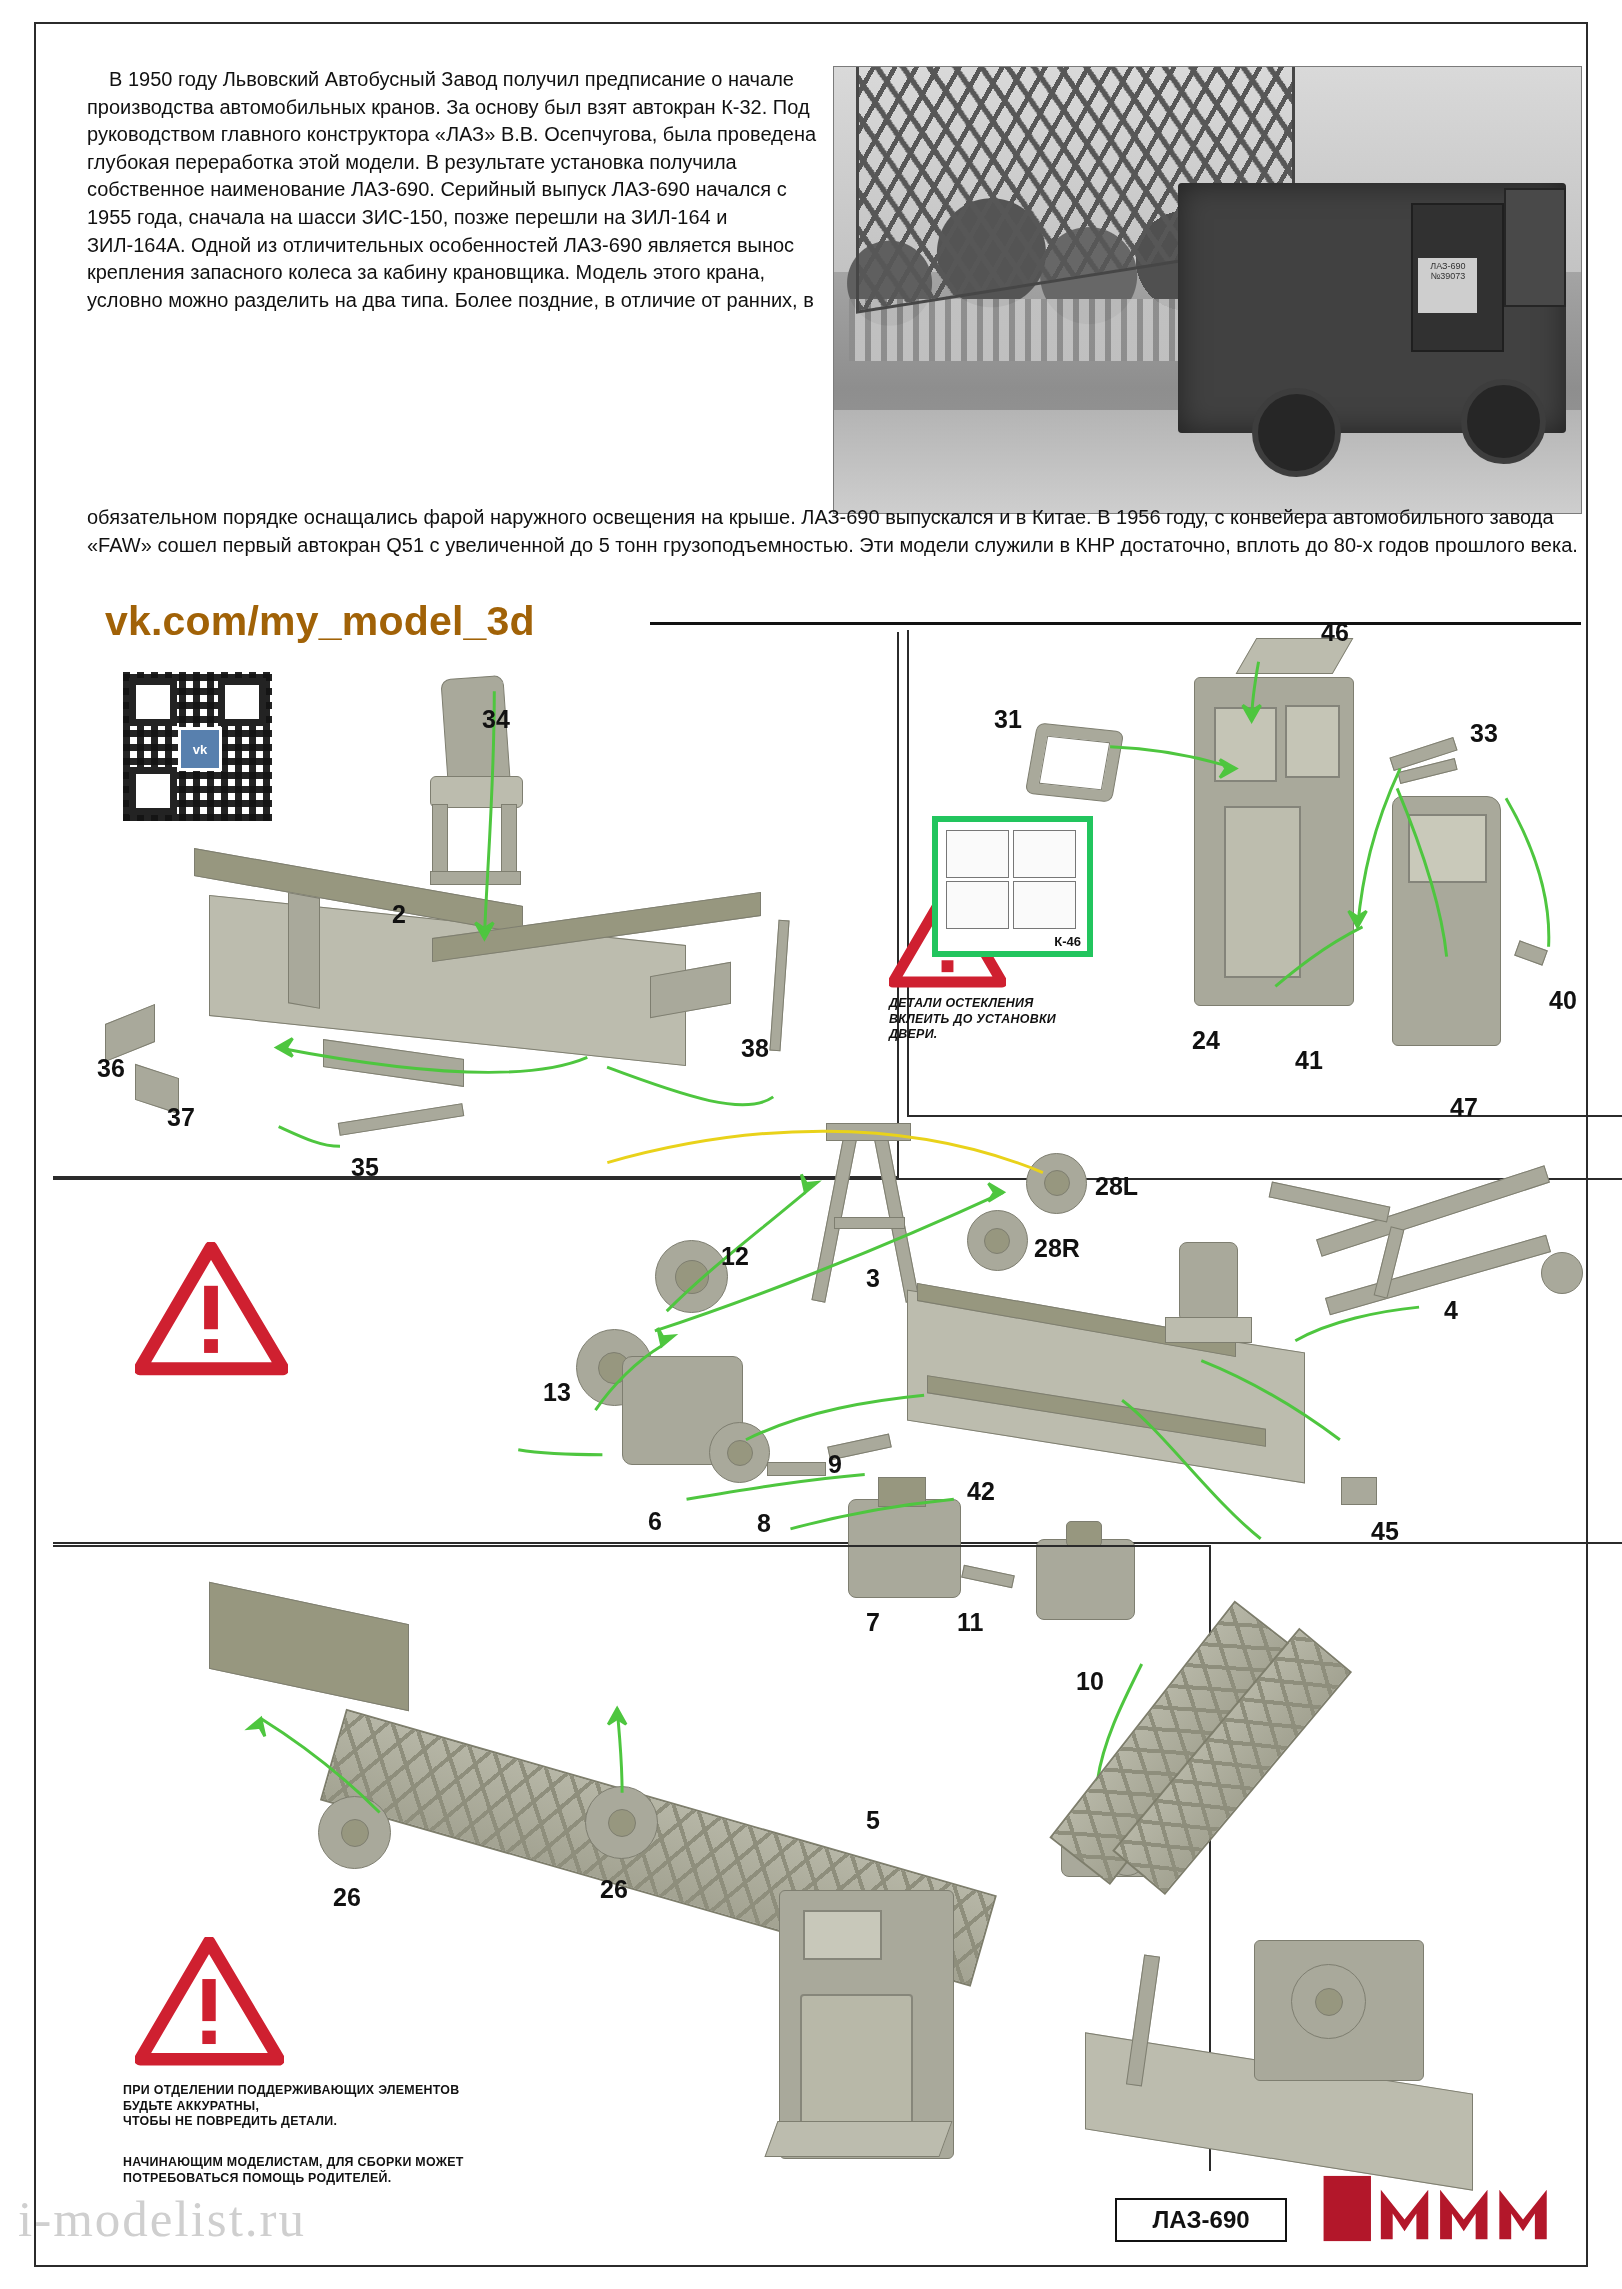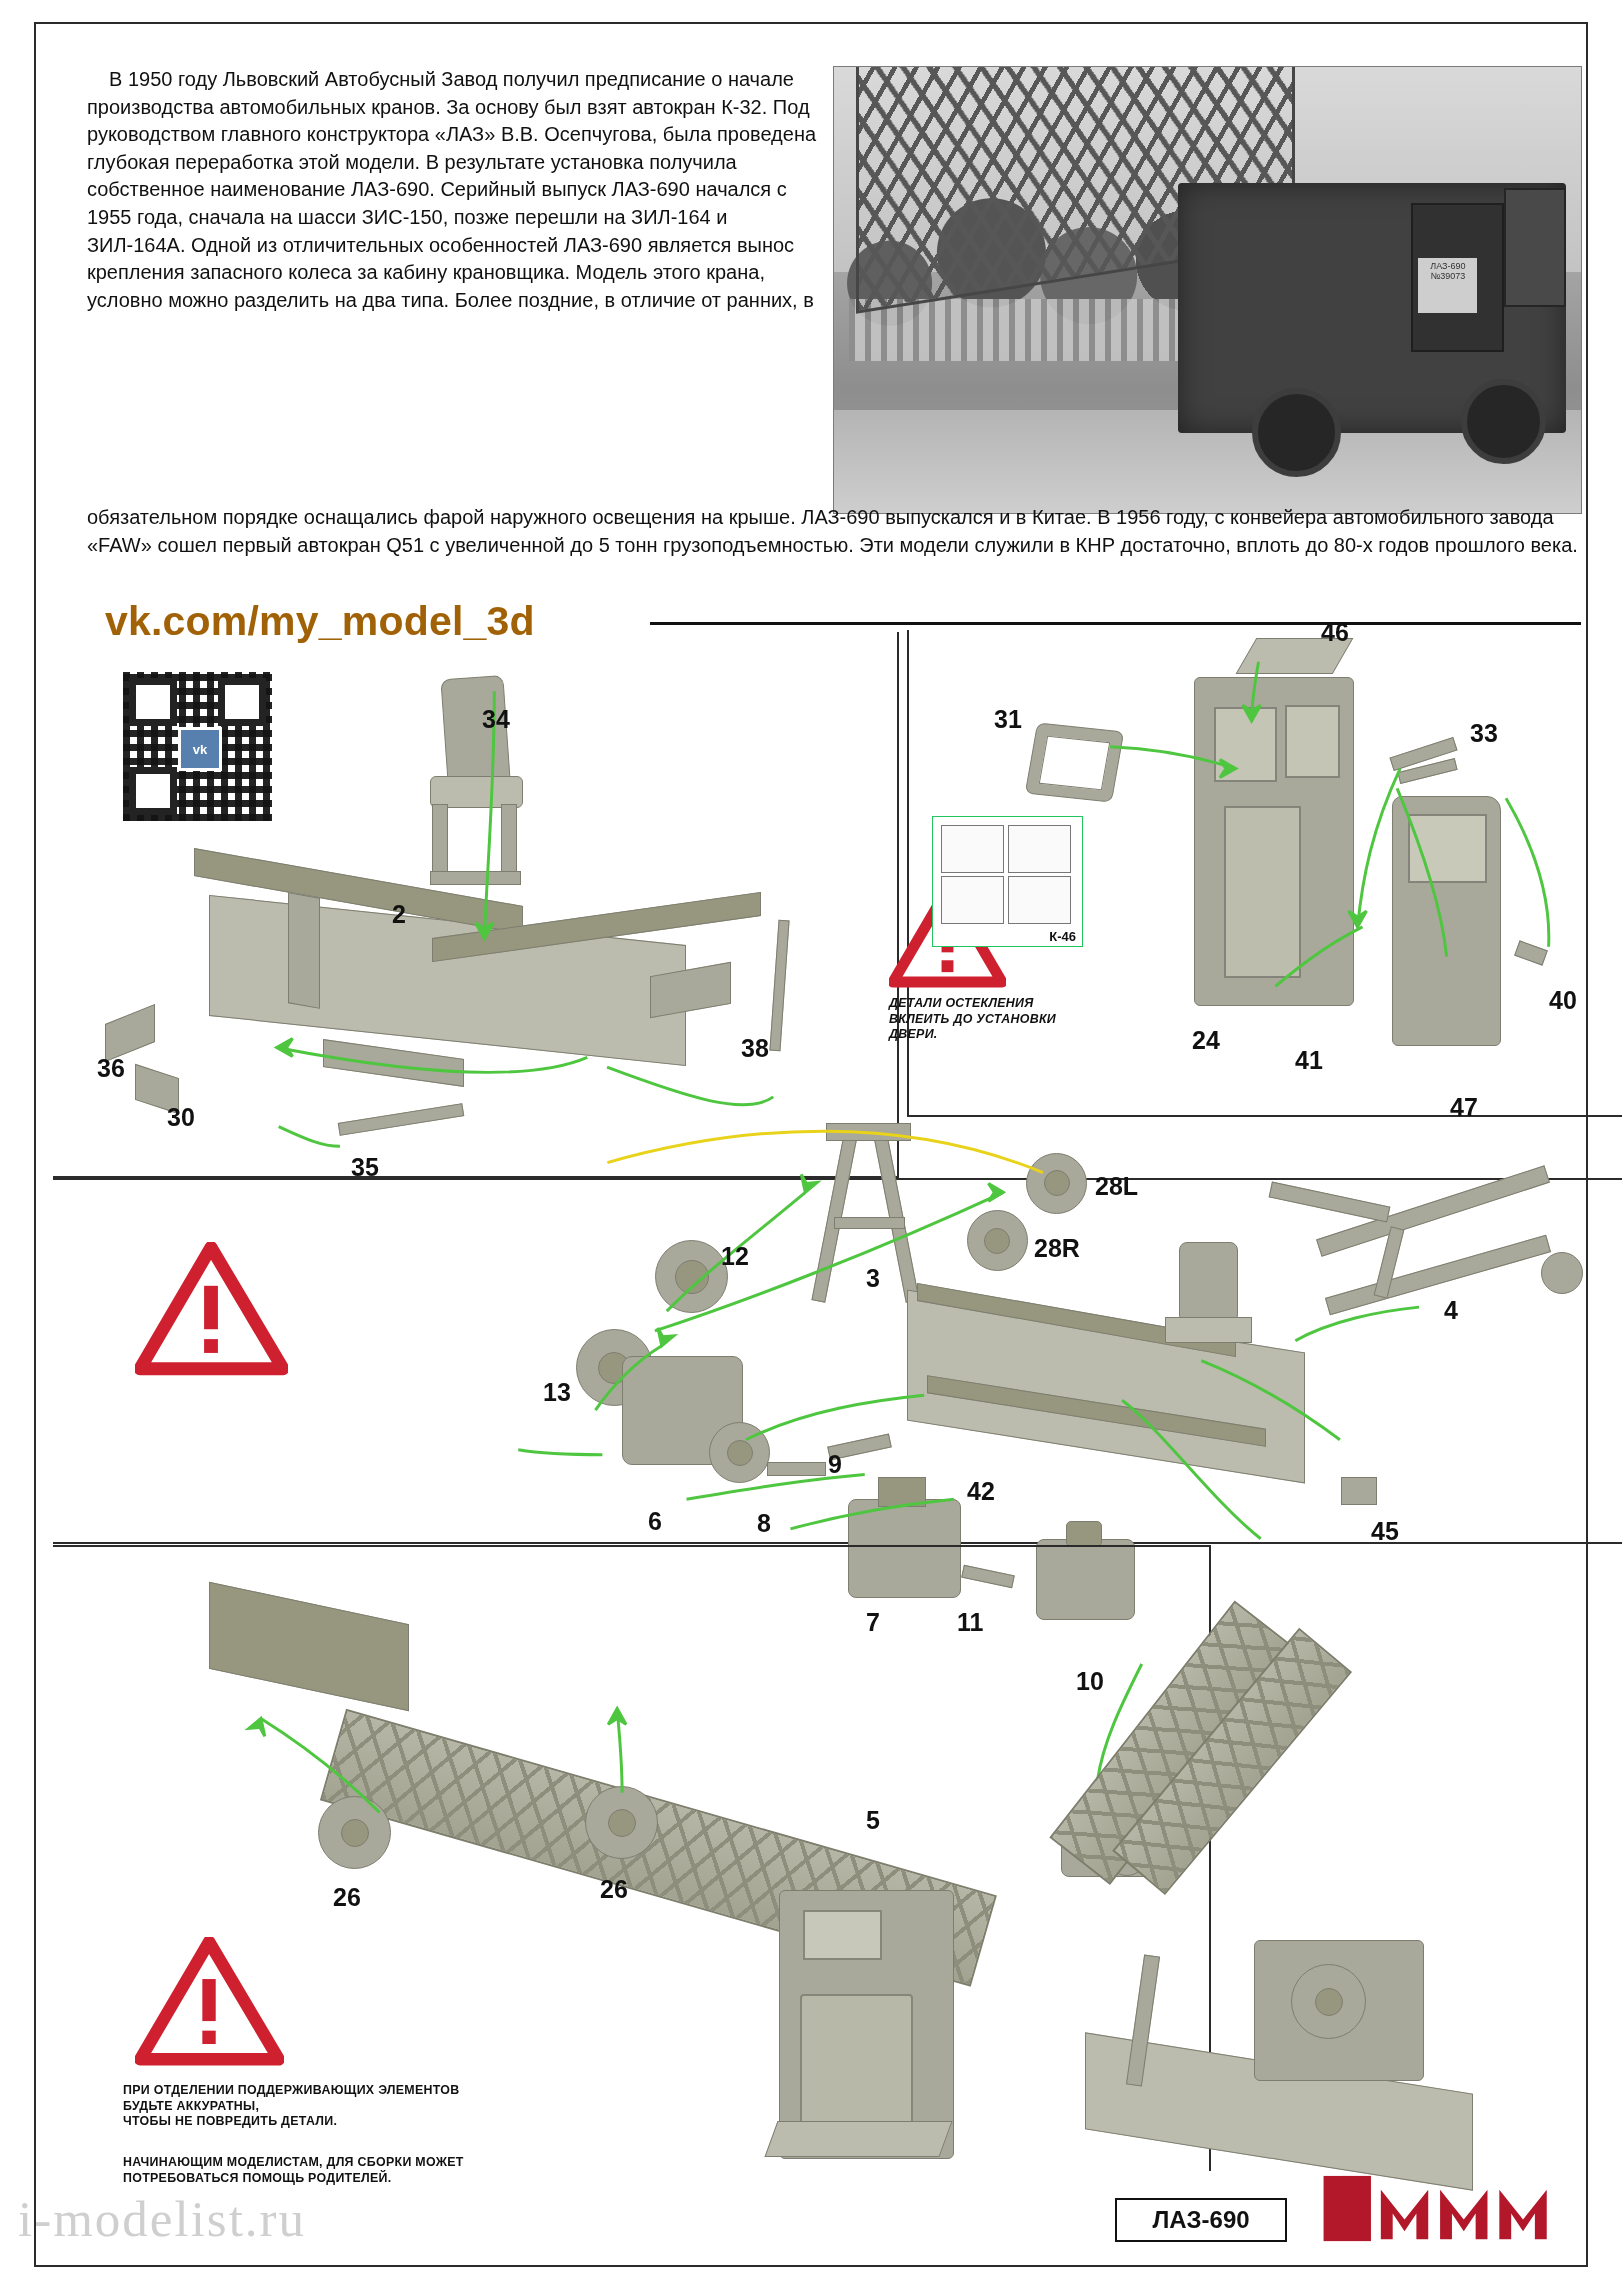--- a/index.html
+++ b/index.html
@@ -73,21 +73,21 @@
   .lattice{position:absolute;
      background:
        repeating-linear-gradient(56deg,#8e8e7c 0 4px,transparent 4px 22px),
        repeating-linear-gradient(-56deg,#8e8e7c 0 4px,transparent 4px 22px),
        linear-gradient(#b6b6a6,#a3a392);
      border:2px solid #7e7e6c;}
 
   .arrow{position:absolute;stroke:#4ec63f;stroke-width:3;fill:none;}
 
   
-  .k46{position:absolute;width:149px;height:129px;border:1px solid #22c55e;background:#fff;}
+  .k46{position:absolute;width:149px;height:129px;border:6px solid #22c55e;background:#fff;}
   .k46 div{position:absolute;border:1px solid #777;background:#fafafa;}
   .k46 .lbl{position:absolute;right:6px;bottom:2px;border:0;font-size:13px;font-weight:bold;background:transparent;}
 
   
   .footer-name{position:absolute;left:1079px;top:2174px;width:168px;height:40px;border:2px solid #111;
       display:flex;align-items:center;justify-content:center;font-size:24px;font-weight:bold;}
   .logo{position:absolute;left:1287px;top:2146px;width:248px;height:79px;}
   .wm{position:absolute;left:18px;top:2190px;font-size:51px;color:#cfcfcf;letter-spacing:2px;font-family:"Liberation Serif",serif;}
 </style>
 </head>
@@ -153,21 +153,21 @@
       <path d="M436 310 l-9 -16 l9 6 l9 -6 z" fill="#4ec63f"></path>
       <path d="M540 430 C470 460, 330 440, 226 420"></path>
       <path d="M226 420 l16 -9 l-6 9 l6 9 z" fill="#4ec63f"></path>
       <path d="M560 440 C640 470, 700 490, 728 470"></path>
       <path d="M228 500 C250 510, 270 520, 290 520"></path>
     </svg>
 
     <div class="num" style="left:414px;top:681px;margin-left:32px;">34</div>
     <div class="num" style="left:356px;top:876px;">2</div>
     <div class="num" style="left:61px;top:1030px;">36</div>
-    <div class="num" style="left:131px;top:1079px;">30</div>
+    <div class="num" style="left:131px;top:1079px;">37</div>
     <div class="num" style="left:315px;top:1129px;">35</div>
     <div class="num" style="left:705px;top:1010px;">38</div>
 
     <div class="frame" style="left:871px;top:606px;width:715px;height:487px;border-right:0;border-top:0;"></div>
 
     <div class="warn" style="left:853px;top:861px;">
       <svg width="117" height="103" viewBox="0 0 118 104">
         <path d="M59 4 L114 98 L4 98 Z" fill="#fff" stroke="#cf2030" stroke-width="11" stroke-linejoin="round"></path>
         <rect x="53" y="34" width="12" height="34" fill="#cf2030"></rect>
         <rect x="53" y="76" width="12" height="12" fill="#cf2030"></rect>

